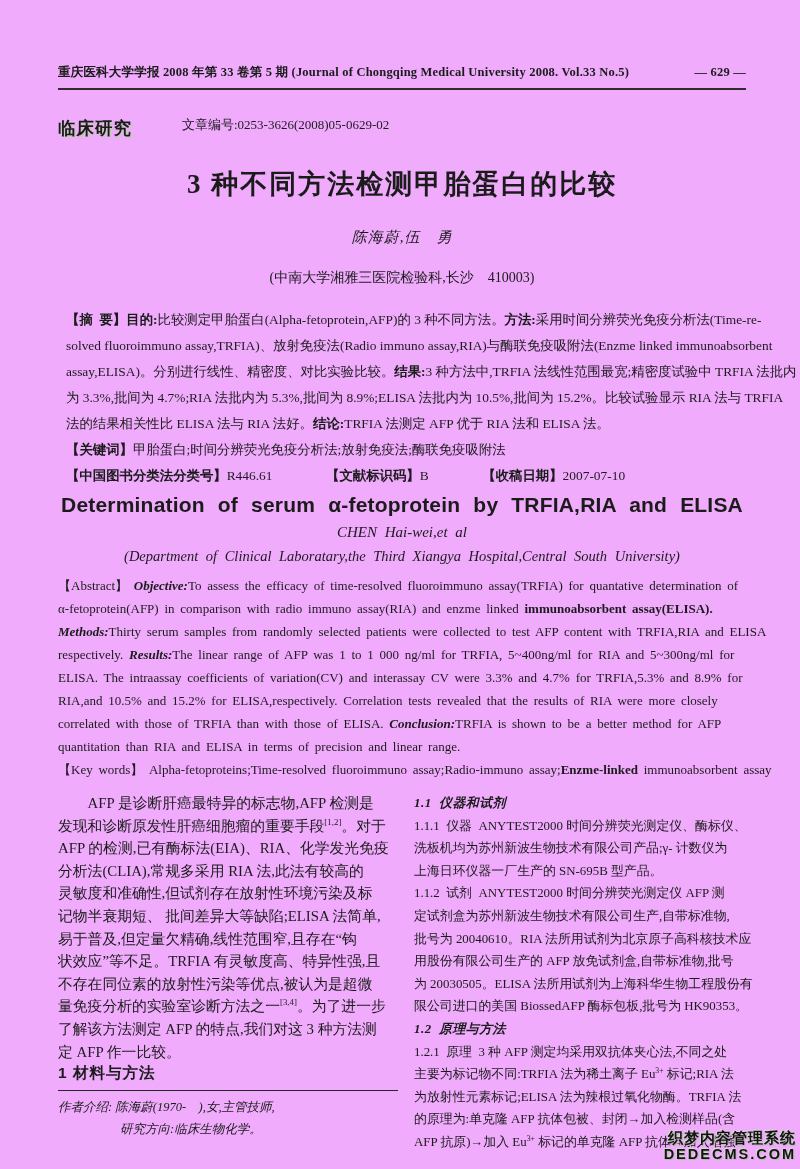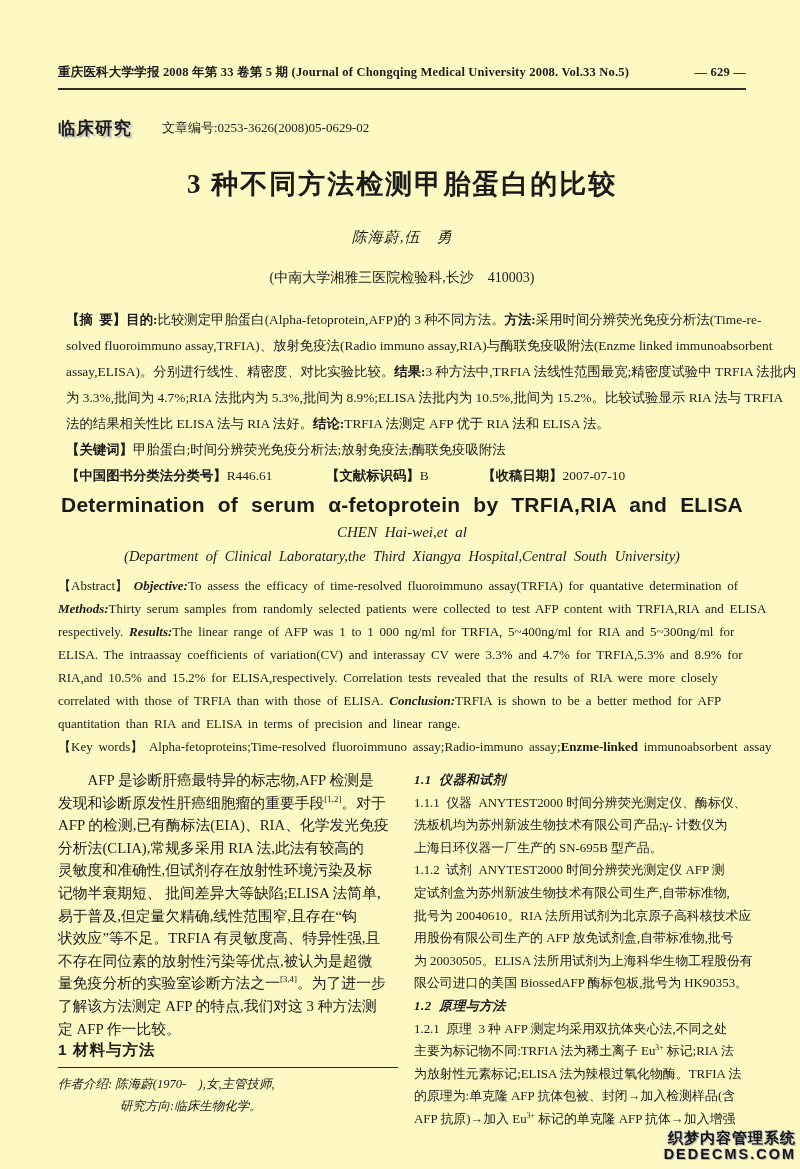--- a/index.html
+++ b/index.html
@@ -1,30 +1,30 @@
 <!DOCTYPE html>
 <html><head>
 <meta charset="utf-8">
 <style>
   html,body{margin:0;padding:0;width:800px;height:1169px;background:#f6f5f0;}
   .page{
     position:relative;width:800px;height:1169px;box-sizing:border-box;
-    background:#fef9c3;color:#1b1b1b;
+    background:#f0abfc;color:#1b1b1b;
     font-family:"Liberation Serif","DejaVu Serif",serif;
     padding:64px 54px 0 58px;overflow:hidden;
   }
   .tline{white-space:pre;}
   .seg-b{font-weight:bold;}
   .seg-bi{font-weight:bold;font-style:italic;}
   .seg-h{font-weight:bold;font-style:italic;letter-spacing:.5px;}
   sup{font-size:.6em;line-height:0;}
   .header{display:flex;justify-content:space-between;align-items:baseline;
     font-size:12.5px;font-weight:600;letter-spacing:.2px;}
   .header-rule{border-top:2px solid #2e2d2a;margin-top:7px;}
-  .meta-row{margin-top:26px;display:flex;align-items:center;}
+  .meta-row{margin-top:26px;display:flex;align-items:flex-start;gap:20px;}
   .col-label{font-family:"Liberation Sans","DejaVu Sans",sans-serif;
     font-weight:bold;font-size:17.5px;letter-spacing:1px;
     text-shadow:2px 2px 0 #c8c7c0;}
   .article-no{font-size:13px;margin-left:30px;}
   .title-cn{text-align:center;font-size:27px;font-weight:bold;
     letter-spacing:2px;margin:26px 0 0;}
   .kai{font-style:italic;}
   .authors-cn{text-align:center;font-size:15px;margin-top:26px;letter-spacing:1px;}
   .affiliation-cn{text-align:center;font-size:14px;margin-top:22px;}
   .abstract-cn{margin-top:20px;font-size:13.4px;margin-left:8px;}
@@ -80,20 +80,21 @@
       <div class="tline"><span class="seg-b">【关键词】</span>甲胎蛋白;时间分辨荧光免疫分析法;放射免疫法;酶联免疫吸附法</div>
       <div class="tline"><span class="seg-b">【中国图书分类法分类号】</span>R446.61                <span class="seg-b">【文献标识码】</span>B                <span class="seg-b">【收稿日期】</span>2007-07-10</div>
     </div>
 
   <div class="title-en">Determination of serum α-fetoprotein by TRFIA,RIA and ELISA</div>
   <div class="authors-en">CHEN Hai-wei,et al</div>
   <div class="affiliation-en">(Department of Clinical Laboratary,the Third Xiangya Hospital,Central South University)</div>
 
   <div class="abstract-en">
       <div class="tline">【Abstract】 <span class="seg-bi">Objective:</span>To assess the efficacy of time-resolved fluoroimmuno assay(TRFIA) for quantative determination of</div>
+      <div class="tline">α-fetoprotein(AFP) in comparison with radio immuno assay(RIA) and enzme linked <span class="seg-b">immunoabsorbent assay(ELISA).</span></div>
       <div class="tline"><span class="seg-bi">Methods:</span>Thirty serum samples from randomly selected patients were collected to test AFP content with TRFIA,RIA and ELISA</div>
       <div class="tline">respectively. <span class="seg-bi">Results:</span>The linear range of AFP was 1 to 1 000 ng/ml for TRFIA, 5~400ng/ml for RIA and 5~300ng/ml for</div>
       <div class="tline">ELISA. The intraassay coefficients of variation(CV) and interassay CV were 3.3% and 4.7% for TRFIA,5.3% and 8.9% for</div>
       <div class="tline">RIA,and 10.5% and 15.2% for ELISA,respectively. Correlation tests revealed that the results of RIA were more closely</div>
       <div class="tline">correlated with those of TRFIA than with those of ELISA. <span class="seg-bi">Conclusion:</span>TRFIA is shown to be a better method for AFP</div>
       <div class="tline">quantitation than RIA and ELISA in terms of precision and linear range.</div>
       <div class="tline">【Key words】 Alpha-fetoproteins;Time-resolved fluoroimmuno assay;Radio-immuno assay;<span class="seg-b">Enzme-linked</span> immunoabsorbent assay</div>
     </div>
 
   <div class="columns">

